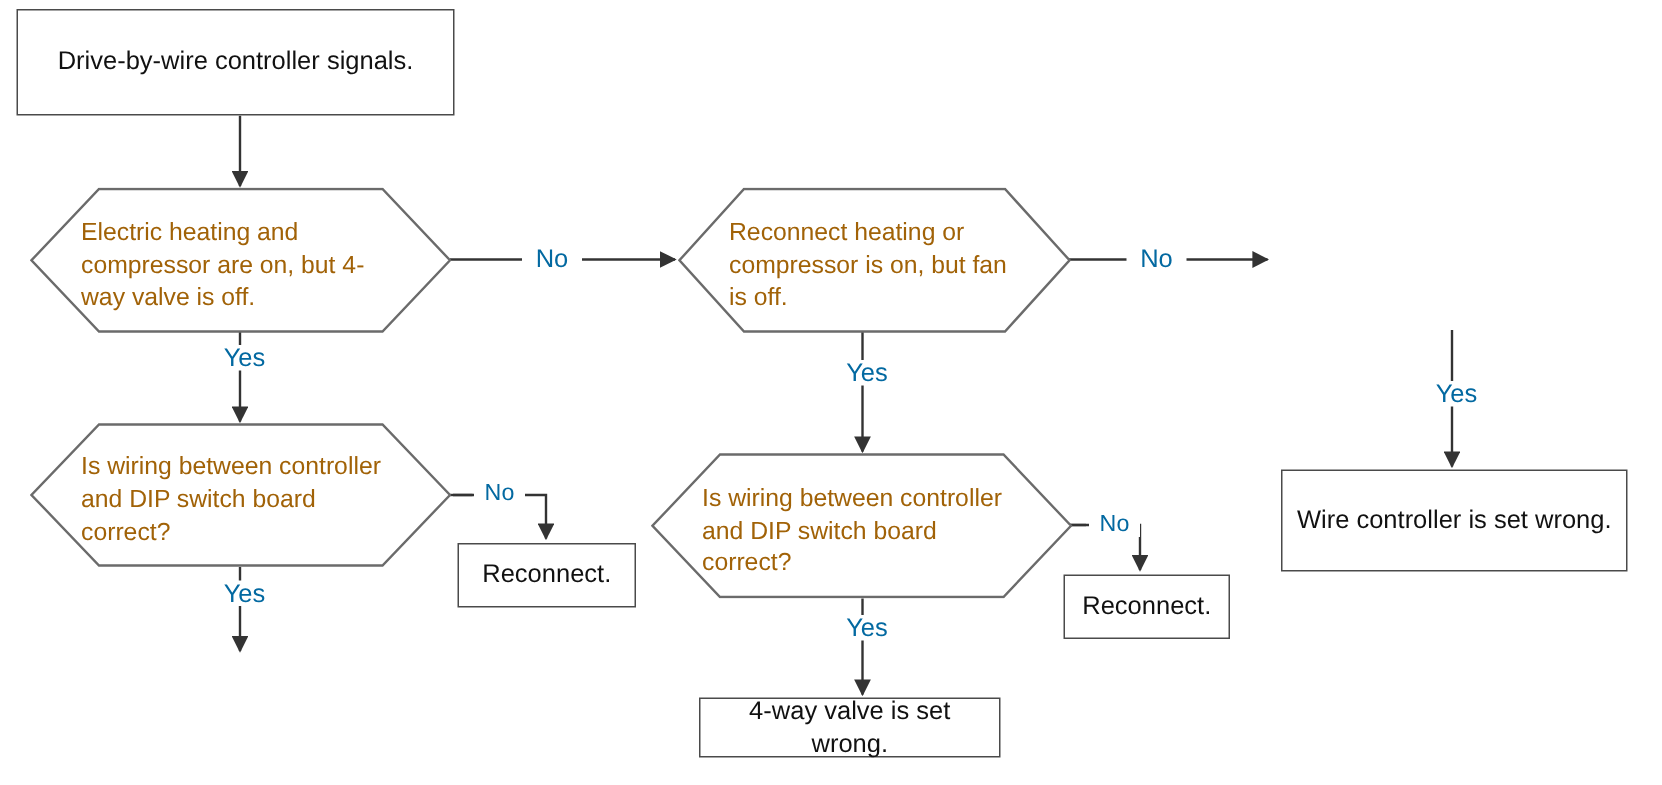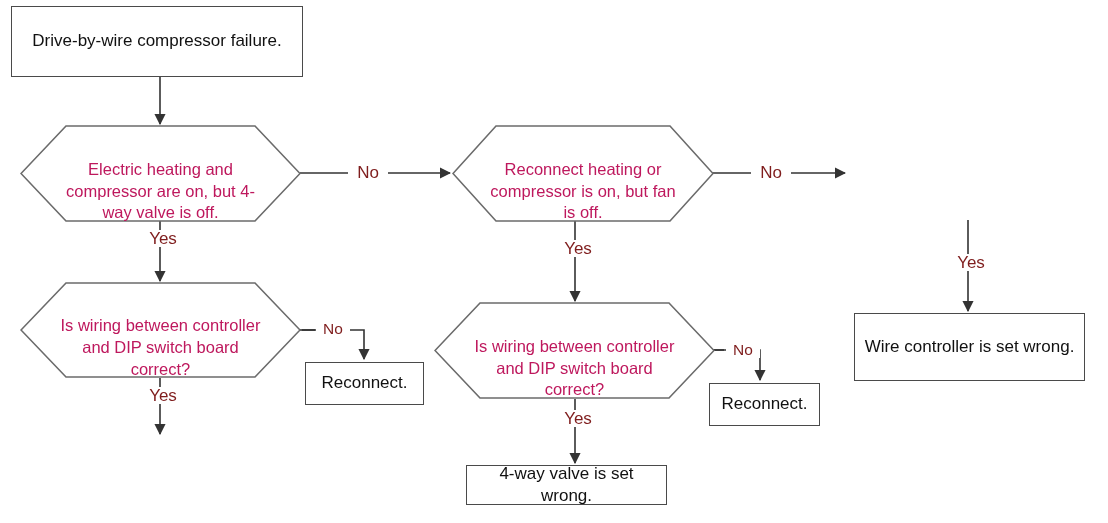--- a/index.html
+++ b/index.html
@@ -45,37 +45,36 @@
   .hexwrap {
     position: absolute;
     z-index: 2;
   }
   .hexwrap svg {
     display: block;
   }
   .hexlabel {
     position: absolute;
     left: 0;
-    top: 18px;
+    top: 4px;
     width: 100%;
     height: 100%;
     display: flex;
     align-items: center;
     justify-content: center;
-    text-align: center;
     line-height: 1.32;
     box-sizing: border-box;
     padding: 0 34px;
-    color: #be185d;
+    color: #a16207;
     z-index: 3;
   }
   .edge-label {
     position: absolute;
     background: #ffffff;
-    color: #7f1d1d;
+    color: #0369a1;
     text-align: center;
     line-height: 1;
     z-index: 4;
     padding: 0 2px;
     white-space: nowrap;
   }
   .t16 { font-size: 16.5px; }
   .t17 { font-size: 17px; }
   .t15 { font-size: 15.5px; }
 </style>
@@ -113,21 +112,21 @@
       <path d="M 968 220 L 968 311"></path>
     </g>
 
     <g stroke="#333333" stroke-width="1.6" fill="none">
       <path d="M 300 330 L 315 330"></path>
       <path d="M 711 350 L 724 350"></path>
     </g>
   </svg>
 
   <div class="node box t17" style="left:11px; top:6px; width:292px; height:71px;">
-    <span>Drive-by-wire compressor  failure.</span>
+    <span>Drive-by-wire controller  signals.</span>
   </div>
 
   <div class="hexwrap" style="left:20px; top:125px; width:281px; height:97px;">
     <svg viewBox="0 0 281 97" width="281" height="97">
       <polygon points="46,1 235,1 280,48.5 235,96 46,96 1,48.5" fill="#ffffff" stroke="#6b6b6b" stroke-width="1.6"></polygon>
     </svg>
     <div class="hexlabel t16">Electric heating and compressor are on, but 4-way valve is off.</div>
   </div>
 
   <div class="hexwrap" style="left:20px; top:282px; width:281px; height:96px;">

